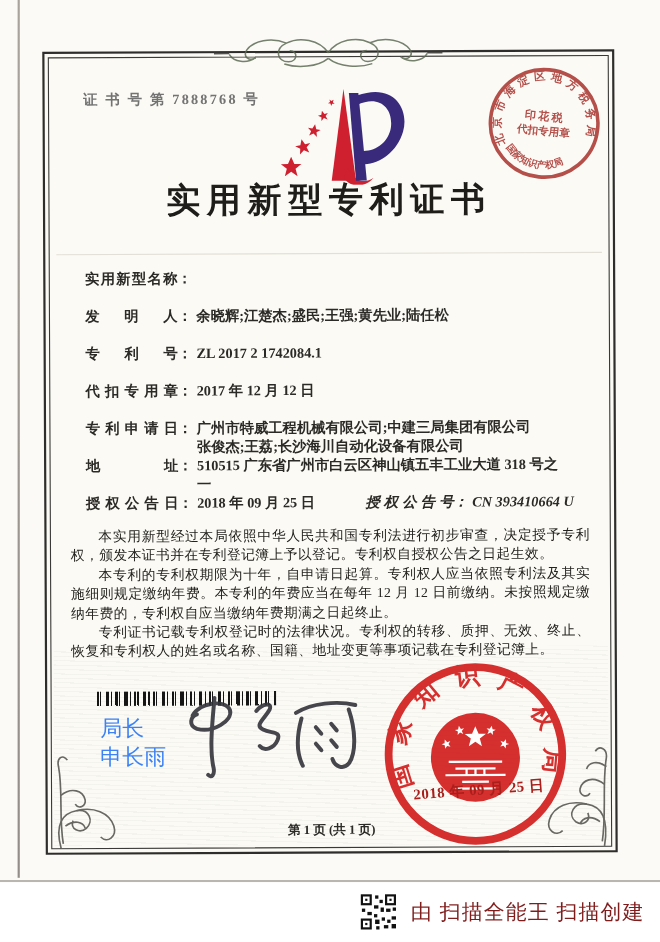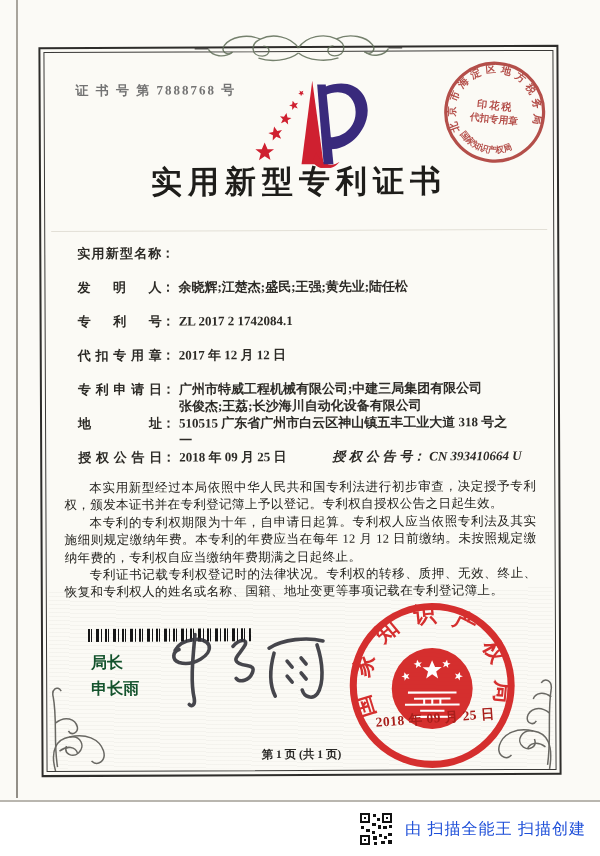--- a/index.html
+++ b/index.html
@@ -35,35 +35,35 @@
   .grant2{position:absolute;left:254px;top:0;display:flex;font-style:italic;}
   .grant2 .flabel{width:80px;}
 
   .paras{position:absolute;left:22px;top:431px;width:472px;font-size:12.5px;line-height:17.4px;
          text-align:justify;color:#24231f;font-weight:500;letter-spacing:.4px;}
   .paras p{margin:0;text-indent:2em;}
 
   .barcode{position:absolute;left:45px;top:580px;width:163px;height:13px;
      background:repeating-linear-gradient(90deg,#161616 0 2px,transparent 2px 3px,#161616 3px 4px,transparent 4px 8px,#161616 8px 11px,transparent 11px 13px,#161616 13px 14px,transparent 14px 17px);}
 
-  .director{position:absolute;left:48px;top:601px;font-size:16px;font-weight:700;color:#14532d;line-height:26px;}
+  .director{position:absolute;left:48px;top:601px;font-size:20px;font-weight:400;color:#3b82f6;line-height:26px;}
   .signature{position:absolute;left:118px;top:578px;width:196px;height:86px;}
 
   .office-seal{position:absolute;left:303px;top:552px;width:172px;height:172px;opacity:.93;}
   .seal-date{position:absolute;left:306px;top:662px;width:172px;text-align:center;transform:rotate(-4deg);
              color:#a81f1b;font-weight:700;font-size:13.5px;letter-spacing:.5px;}
 
   .page-footer{position:absolute;left:0;top:699px;width:100%;text-align:center;font-size:11.5px;font-weight:600;color:#2c2b28;}
 
   .guilloche{position:absolute;left:6px;right:6px;bottom:6px;height:180px;
      background:repeating-linear-gradient(1.5deg,rgba(110,110,100,.05) 0 1px,transparent 1px 4px);pointer-events:none;}
 
   .scanner-bar{position:absolute;left:0;top:802px;width:600px;height:54px;background:#ffffff;
      display:flex;align-items:center;justify-content:flex-end;gap:12px;padding-right:14px;box-sizing:border-box;}
-  .scanner-note{font-size:16px;color:#1d4ed8;letter-spacing:1px;font-family:"Liberation Sans","DejaVu Sans",sans-serif;}
+  .scanner-note{font-size:19px;color:#7f1d1d;letter-spacing:1px;font-family:"Liberation Sans","DejaVu Sans",sans-serif;}
   .qr{width:34px;height:34px;}
 </style>
 </head>
 <body>
 
 <div class="paper">
   <div class="edge-left"></div>
 
   <div class="cert">
     <div class="cert-inner"></div>

